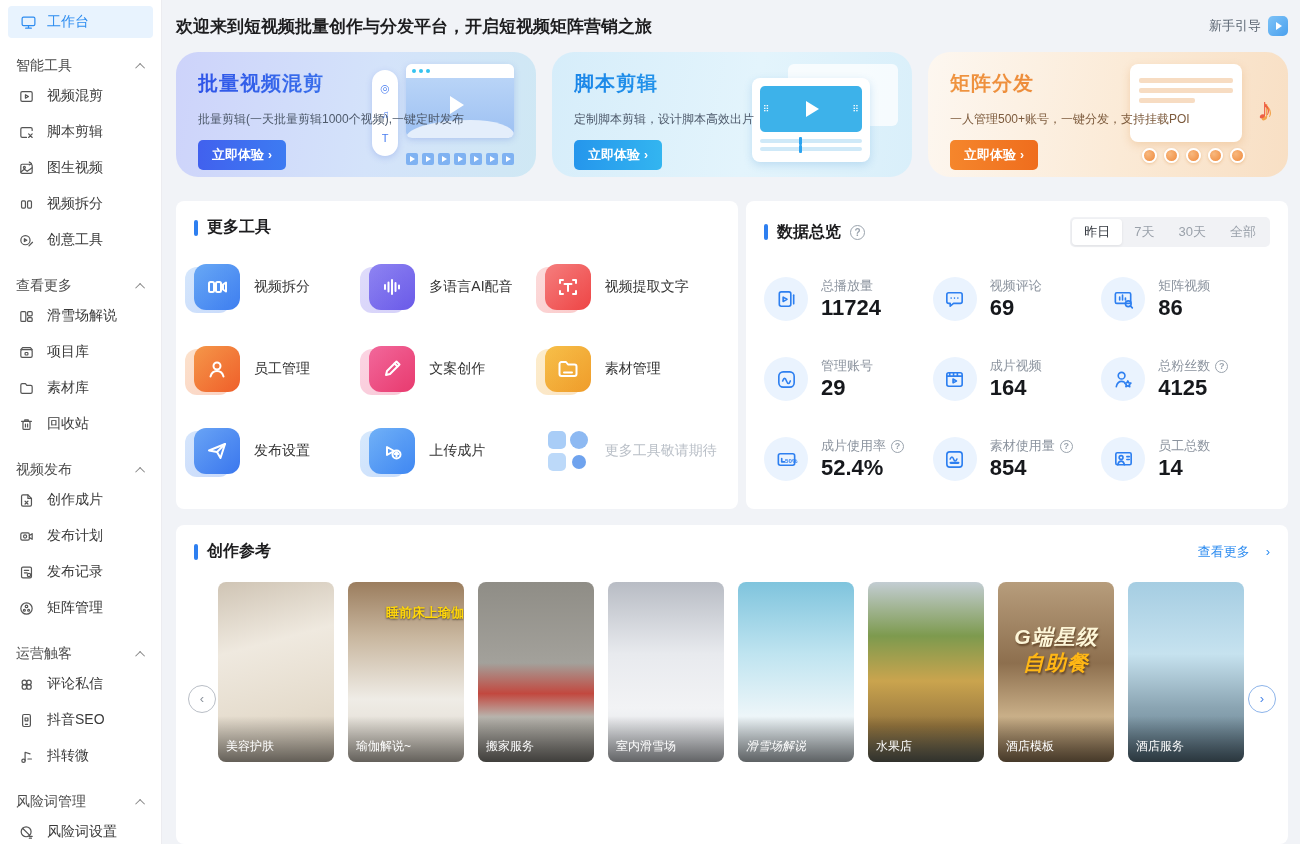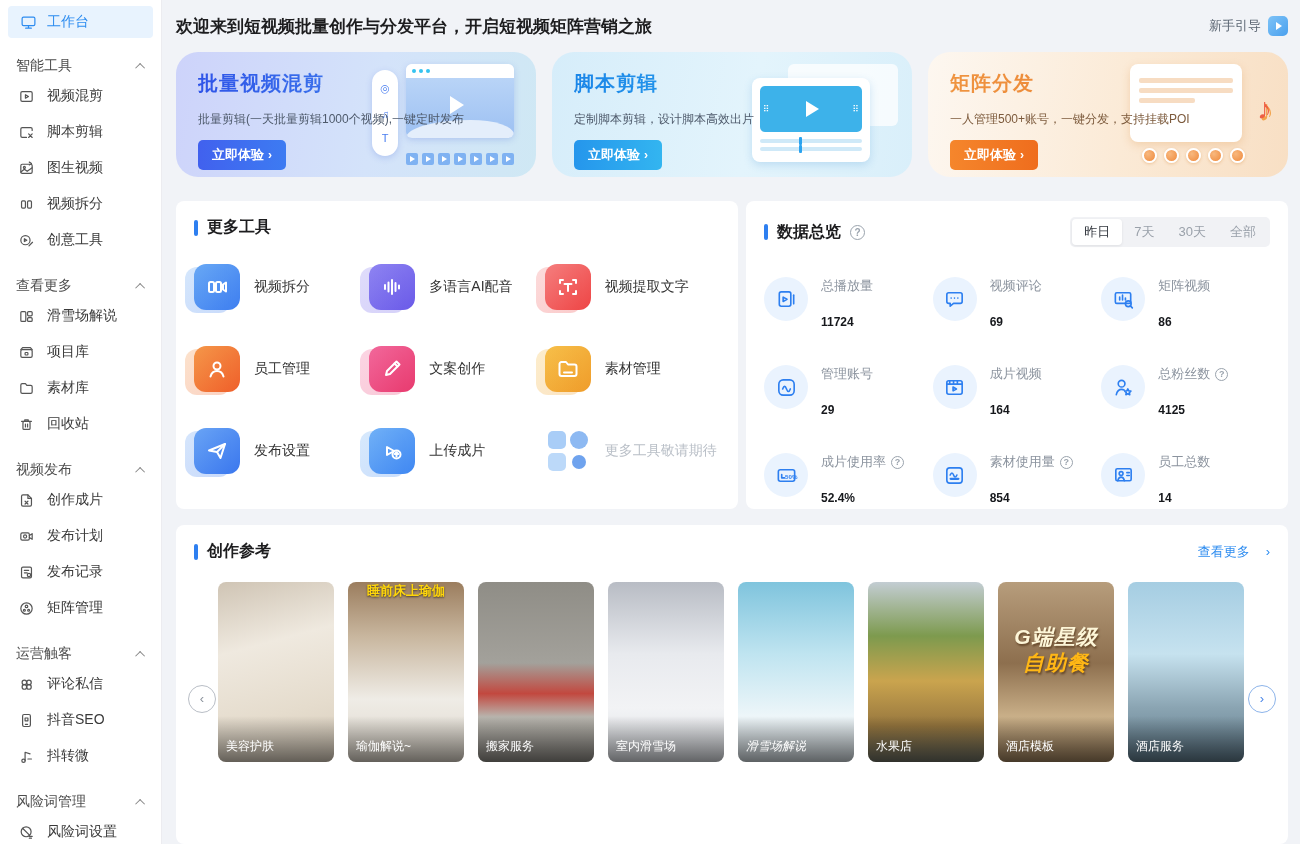--- a/index.html
+++ b/index.html
@@ -110,30 +110,30 @@
   .stats-head { display:flex; align-items:center; justify-content:space-between; }
   .tabs { display:flex; background:#f1f2f5; border-radius:5px; padding:2px; }
   .tab { font-size:13px; color:#9aa1aa; padding:4px 12px; border-radius:4px; cursor:pointer; }
   .tab.active { background:#fff; color:#33383f; box-shadow:0 1px 3px rgba(0,0,0,.08); }
   .stats-grid { display:grid; grid-template-columns:repeat(3,1fr); margin-top:30px; row-gap:36px; }
   .stat { display:flex; gap:13px; }
   .stat-icon { width:44px; height:44px; border-radius:50%; background:#eaf3fe; display:flex; align-items:center; justify-content:center; flex-shrink:0; }
   .stat-icon svg { width:23px; height:23px; stroke:#2d7ff0; fill:none; stroke-width:1.7; stroke-linecap:round; stroke-linejoin:round; }
   .stat-label { font-size:13px; color:#8b939e; display:flex; align-items:center; gap:5px; }
   .stat-label .help { width:13px; height:13px; font-size:9px; }
-  .stat-value { font-size:12px; font-weight:700; color:#16181c; margin-top:20px; }
+  .stat-value { font-size:22px; font-weight:700; color:#16181c; margin-top:0; }
 
   
   .panel-ref { margin-top:16px; background:#fff; border-radius:8px; padding:16px 18px; flex:1; position:relative; }
   .ref-head { display:flex; align-items:center; justify-content:space-between; }
   .more-link { font-size:13px; color:#2d8cf0; display:flex; align-items:center; gap:16px; cursor:pointer; }
   .carousel { margin-top:20px; display:flex; gap:14px; padding-left:24px; }
   .thumb { width:116px; height:180px; border-radius:8px; position:relative; overflow:hidden; cursor:pointer; flex-shrink:0; }
   .thumb .cap { position:absolute; left:0; right:0; bottom:0; padding:22px 8px 7px; background:linear-gradient(180deg,rgba(0,0,0,0),rgba(0,0,0,.55)); color:#fff; font-size:12px; }
-  .ov-top { position:absolute; top:0; left:0; right:0; text-align:center; font-size:13px; font-weight:700; color:#ffd60a; text-shadow:0 1px 2px rgba(0,0,0,.6); }
+  .ov-top { position:absolute; top:22px; left:0; right:0; text-align:right; font-size:13px; font-weight:700; color:#ffd60a; text-shadow:0 1px 2px rgba(0,0,0,.6); }
   .ov-big { position:absolute; top:42px; left:0; right:0; text-align:center; font-style:italic; font-weight:700; line-height:1.25; font-size:21px; letter-spacing:1px; }
   .ov-big .l1 { color:#fdf6d8; text-shadow:1px 2px 2px rgba(60,30,0,.55); display:block; }
   .ov-big .l2 { color:#ffb715; text-shadow:1px 2px 2px rgba(60,30,0,.55); display:block; }
   .t-1 { background:linear-gradient(165deg,#cfc4b4 0%,#efe9df 35%,#e5dccd 70%,#d8cdbc 100%); }
   .t-2 { background:linear-gradient(180deg,#9b7d5e 0%,#c8b69e 30%,#efece6 65%,#ddd6ca 100%); }
   .t-3 { background:linear-gradient(180deg,#8f8d86 0%,#a3a19b 45%,#c2483f 62%,#b8b5ae 75%,#8e8b85 100%); }
   .t-4 { background:linear-gradient(180deg,#b8bcc4 0%,#e8eaee 40%,#f2f3f5 70%,#d9dce1 100%); }
   .t-5 { background:linear-gradient(180deg,#7fc4dd 0%,#bfe4f0 40%,#eef6f9 75%,#cfd8dd 100%);font-style:italic; }
   .t-6 { background:linear-gradient(180deg,#c3cdd3 0%,#7d9a4e 30%,#caa44e 55%,#97773f 80%,#6b6e62 100%); }
   .t-7 { background:linear-gradient(180deg,#b79d7c 0%,#8d6f4e 45%,#cab089 75%,#9c7f5c 100%); }

